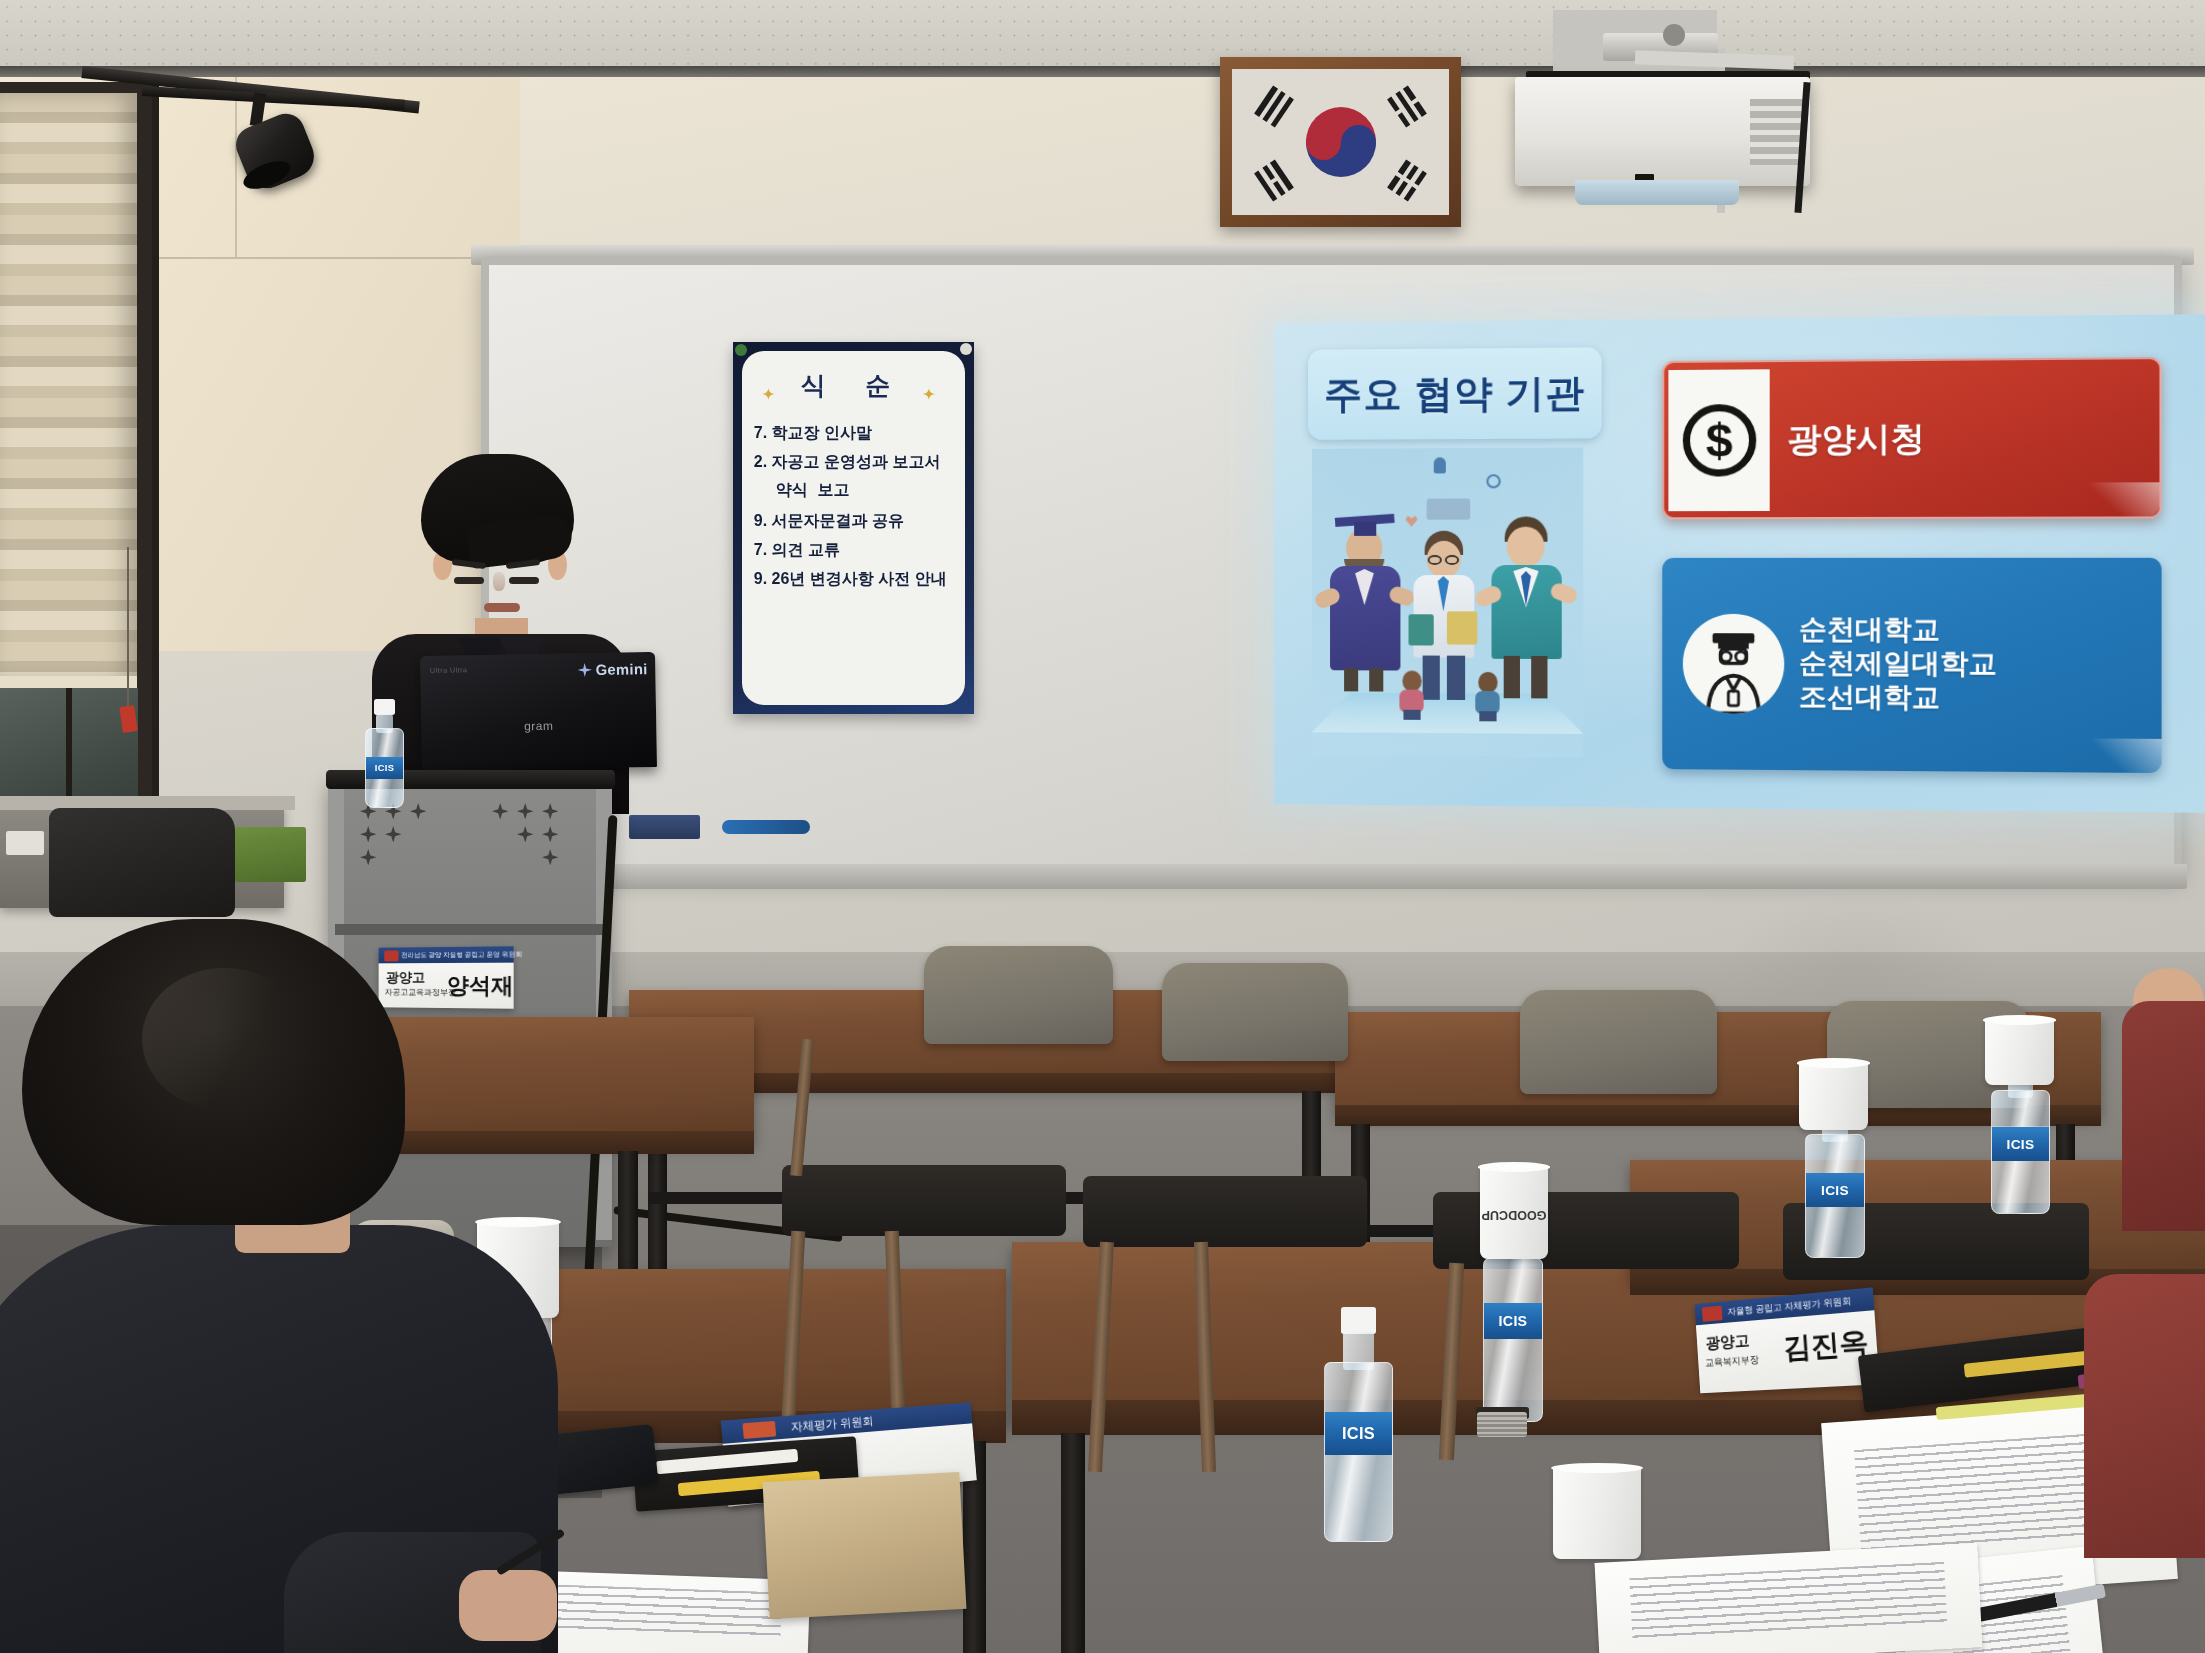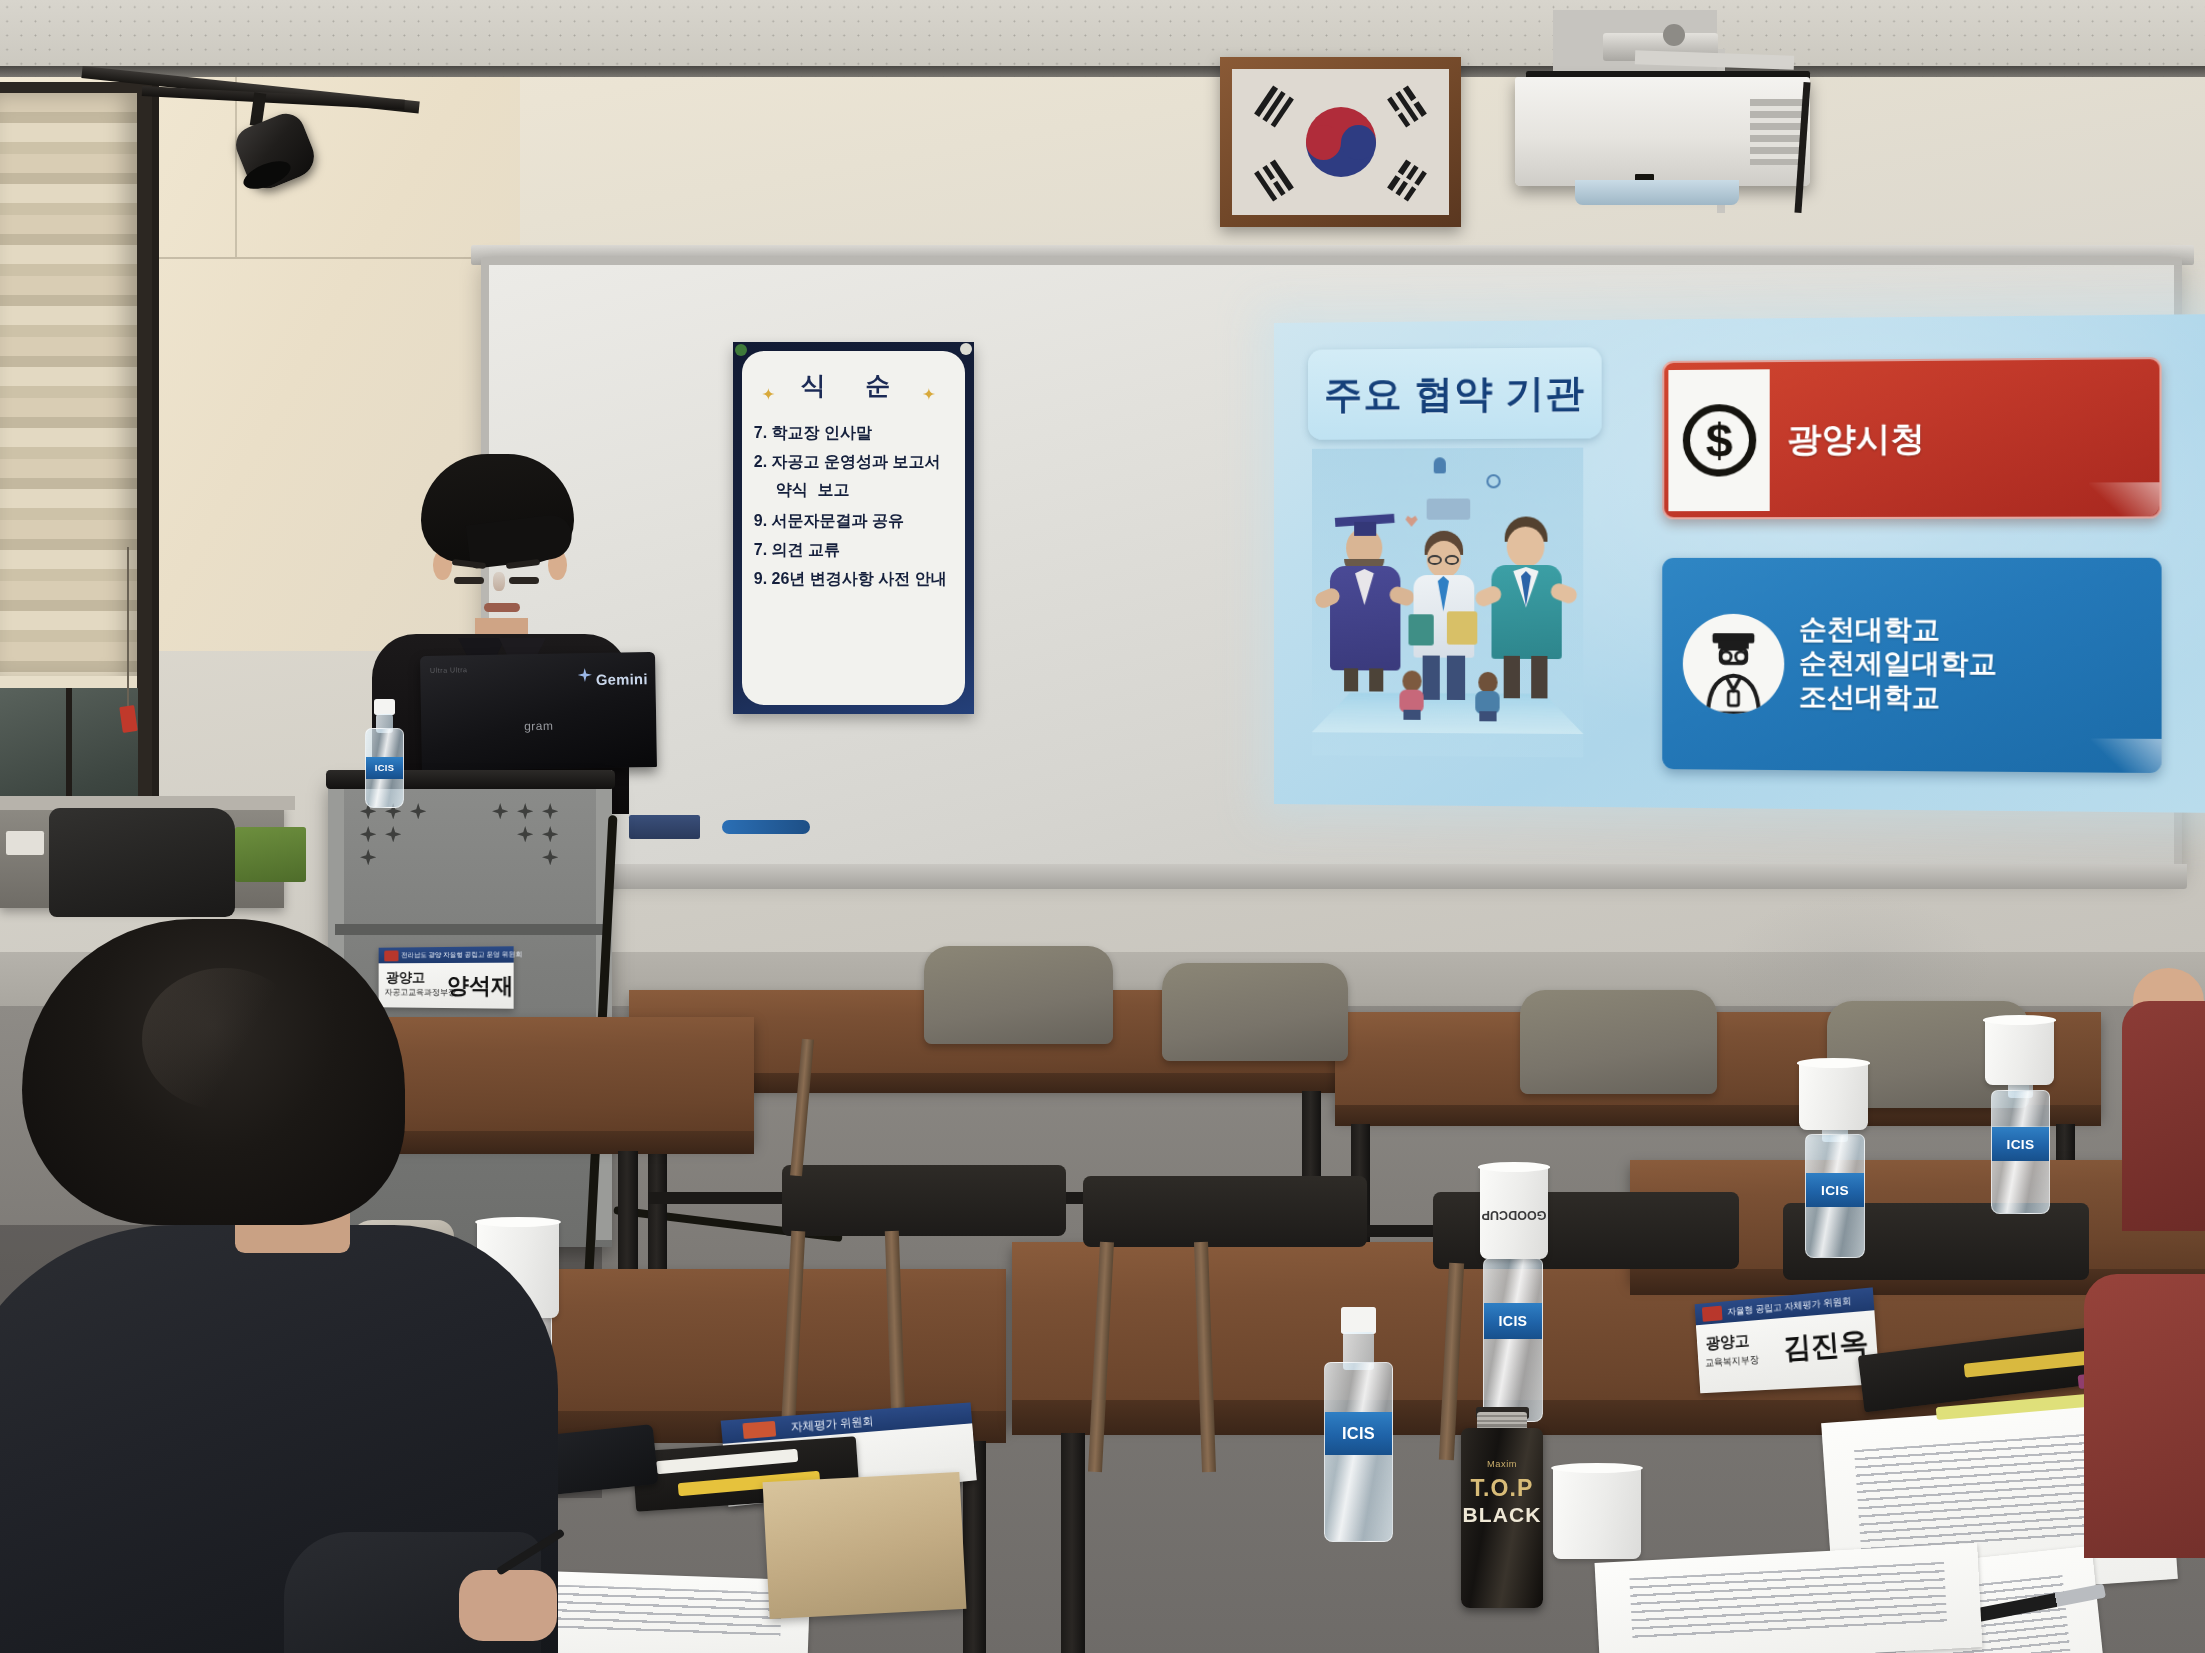--- a/index.html
+++ b/index.html
@@ -193,21 +193,21 @@
     clip-path:polygon(50% 0%,62% 38%,100% 50%,62% 62%,50% 100%,38% 62%,0% 50%,38% 38%);}
 
   
   #laptop-lid{left:421px;top:654px;width:235px;height:115px;
     background:linear-gradient(165deg,#26262a,#131316 55%,#08080a);
     border-radius:5.5px 5.5px 1.1px 1.1px;box-shadow:0 5.5px 12px rgba(0,0,0,.45);
     transform:rotate(-1deg);}
   #laptop-gemini{position:absolute;right:7.7px;top:8.8px;display:flex;align-items:center;gap:3.8px;}
   #gemini-star{width:14.2px;height:14.2px;background:#9ab6e6;
     clip-path:polygon(50% 0%,60% 40%,100% 50%,60% 60%,50% 100%,40% 60%,0% 50%,40% 40%);}
-  #gemini-text{font-size:14.8px;font-weight:bold;color:#c9d6ea;letter-spacing:0.3px;margin-top:10px;}
+  #gemini-text{font-size:14.8px;font-weight:bold;color:#c9d6ea;letter-spacing:0.3px;}
   #laptop-brand-small{position:absolute;left:9.8px;top:11px;font-size:7.1px;color:#5e5f63;letter-spacing:0.5px;}
   #laptop-grams{position:absolute;left:50%;top:65px;transform:translateX(-50%);
     font-size:12px;color:#97999e;letter-spacing:0.5px;}
 
   
   #presenter{left:339px;top:454px;width:306px;height:328px;}
   #pres-hair{left:82px;top:0px;width:153px;height:109px;
     background:linear-gradient(170deg,#191715,#0c0b0a);
     border-radius:77px 77px 49px 49px;}
   #pres-hair-fringe{left:129px;top:65px;width:104px;height:44px;
@@ -732,25 +732,20 @@
           <span style="font-size:16px;">ICIS</span>
         </div>
     </div>
   </div>
   <div class="cup" style="left:477px;top:1220px;width:82px;height:98px;">
     <div class="cup-rim"></div>
   </div>
 
   <div class="abs" id="can-cap"></div>
   <div class="abs" id="can-neck"></div>
-  <div class="abs" id="coffee-can">
-    <div id="can-brand">Maxim</div>
-    <div id="can-top">T.O.P</div>
-    <div id="can-black">BLACK</div>
-  </div>
   <div class="cup" style="left:1553px;top:1466px;width:88px;height:93px;">
     <div class="cup-rim"></div>
   </div>
 
   <div class="placard" style="left:727px;top:1411px;width:257px;height:82px;transform:perspective(602px) rotateY(14deg) rotate(-5deg);">
     <div class="placard-strip" style="height:22px;padding-left:66px;">
       <span style="font-size:11.5px;">자체평가 위원회</span>
     </div>
     <div class="placard-dot" style="left:19.7px;top:4.4px;width:31px;height:14.2px;background:#cc5533;"></div>
   </div>

